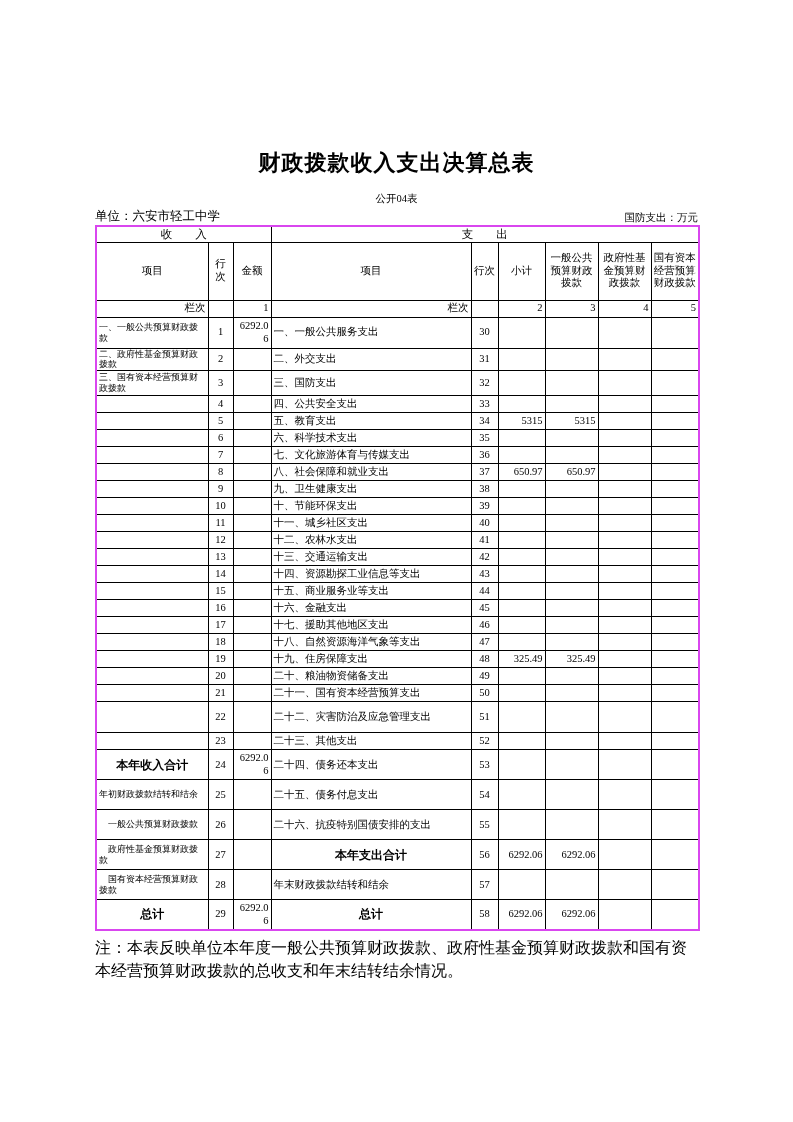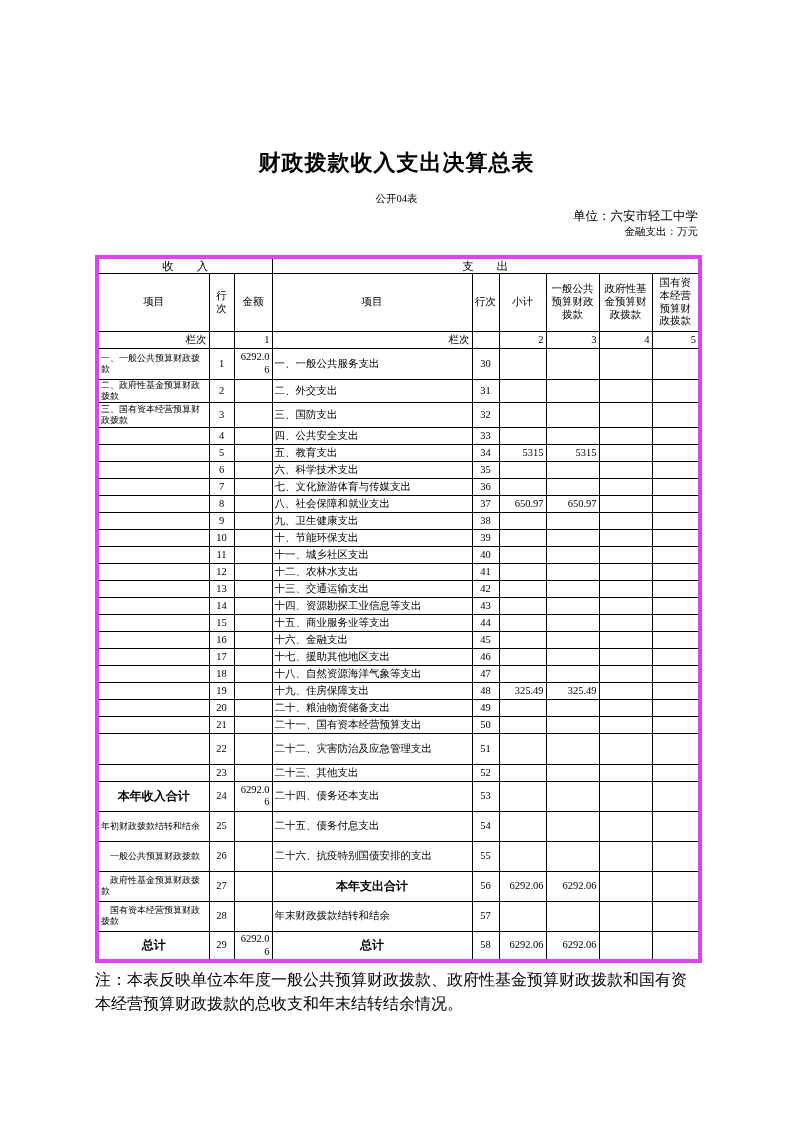--- a/index.html
+++ b/index.html
@@ -24,31 +24,30 @@
   }
   .code-row {
     margin-top: 14px;
     text-align: center;
     font-size: 10.5px;
   }
   .unit-row {
     display: flex;
     justify-content: space-between;
     align-items: flex-end;
-    margin: 2px 0 16px 0;
-    flex-direction: column;
+    margin: 2px 0 0 0;
   }
   .unit-name { font-size: 12.5px; }
   .amount-unit { font-size: 10.5px; }
 
   table.fiscal {
     width: 603px;
     border-collapse: collapse;
     table-layout: fixed;
-    border: 4px solid #d946ef;
+    border: 2px solid #d946ef;
   }
   table.fiscal th, table.fiscal td {
     border: 1px solid #000;
     padding: 0 2px;
     vertical-align: middle;
     line-height: 1.22;
     overflow: hidden;
   }
   thead th { font-weight: normal; text-align: center; }
   tr.band { height: 16px; }
@@ -86,21 +85,21 @@
 <div class="page">
 
   <h1 class="doc-title">财政拨款收入支出决算总表</h1>
 
   <div class="code-row">
     <span>公开04表</span>
   </div>
 
   <div class="unit-row">
     <span class="unit-name">单位：六安市轻工中学</span>
-    <span class="amount-unit">金融支出：万元</span>
+    <span class="amount-unit">国防支出：万元</span>
   </div>
 
   <table class="fiscal">
     <colgroup>
       <col style="width:112px">
         <col style="width:25px">
         <col style="width:38px">
       <col style="width:200px">
         <col style="width:27px">
         <col style="width:47px">

